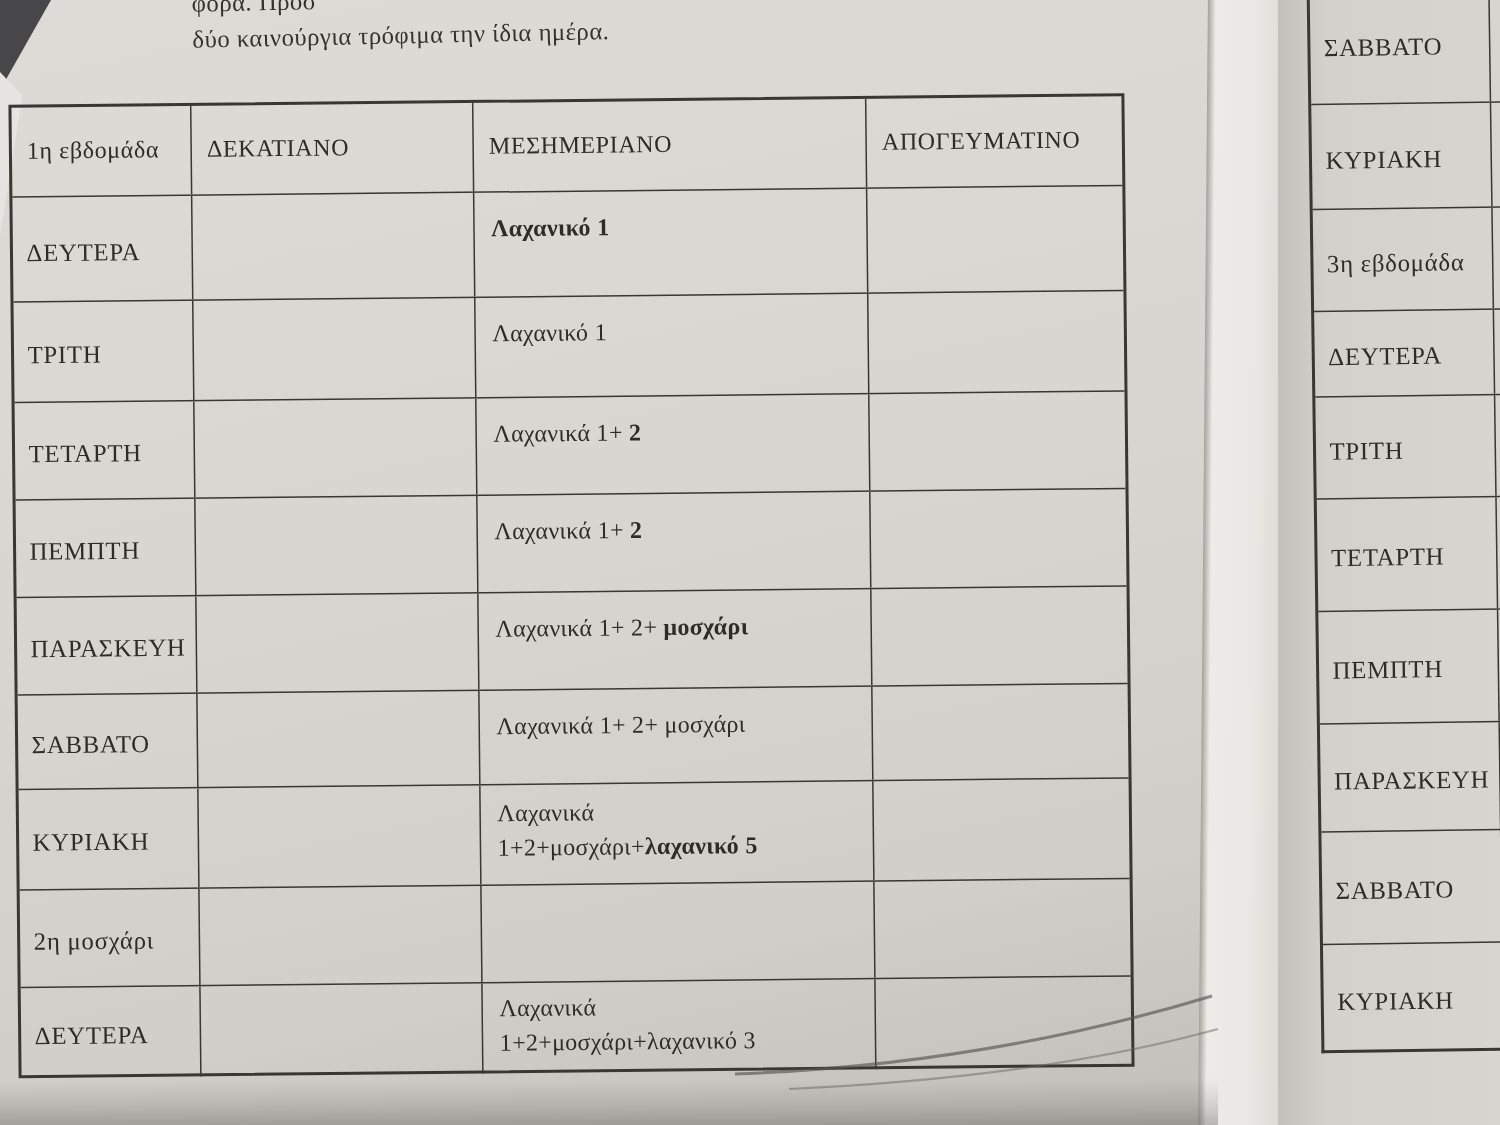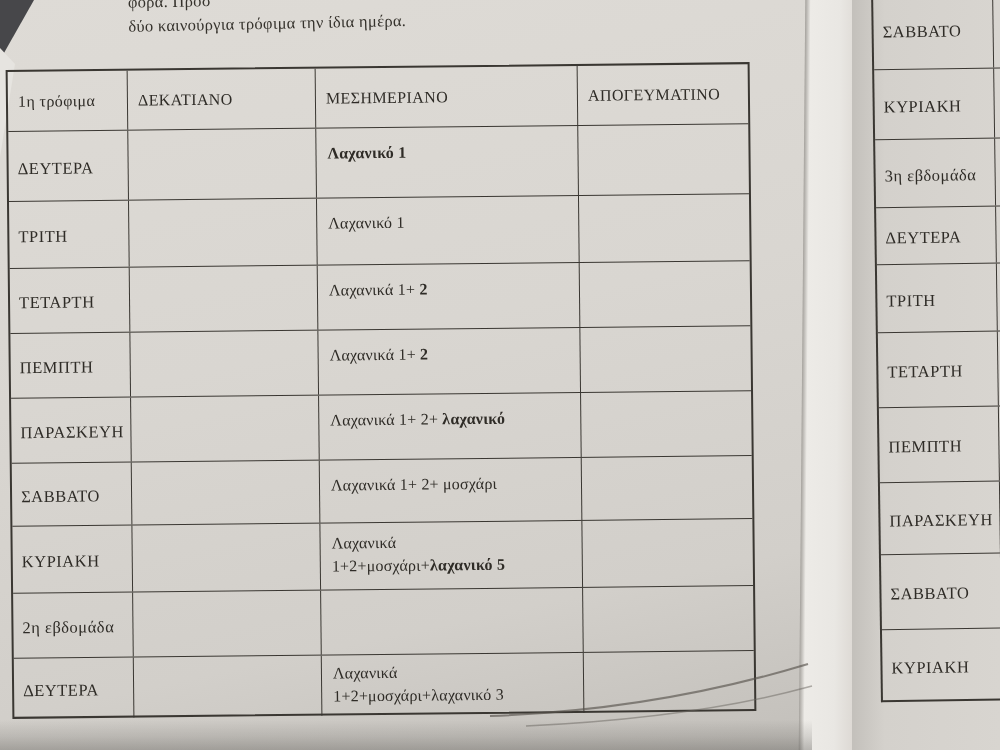--- a/index.html
+++ b/index.html
@@ -97,21 +97,21 @@
 
 <div class="intro">
   <div>φορά. Προσ</div>
   <div>δύο καινούργια τρόφιμα την ίδια ημέρα.</div>
 </div>
 
 <div class="ltable">
 
   <div class="lrow" style="height:60px">
     <div class="cell c1">
-        <span class="headtxt">1η τρόφιμα</span>
+        <span class="headtxt">1η εβδομάδα</span>
       </div>
     <div class="cell c2">
         <span class="headtxt">ΔΕΚΑΤΙΑΝΟ</span>
       </div>
     <div class="cell c3">
         <span class="headtxt">ΜΕΣΗΜΕΡΙΑΝΟ</span>
       </div>
     <div class="cell c4">
         <span class="headtxt">ΑΠΟΓΕΥΜΑΤΙΝΟ</span>
       </div>
@@ -160,21 +160,21 @@
       </div>
     <div class="cell c4"></div>
   </div>
 
   <div class="lrow" style="height:65px">
     <div class="cell c1">
         <span class="daytxt">ΠΑΡΑΣΚΕΥΗ</span>
       </div>
     <div class="cell c2"></div>
     <div class="cell c3">
-        <div class="lunchtxt"><span class="reg">Λαχανικά 1+ 2+ </span><span class="b">λαχανικό</span></div>
+        <div class="lunchtxt"><span class="reg">Λαχανικά 1+ 2+ </span><span class="b">μοσχάρι</span></div>
       </div>
     <div class="cell c4"></div>
   </div>
 
   <div class="lrow" style="height:63px">
     <div class="cell c1">
         <span class="daytxt">ΣΑΒΒΑΤΟ</span>
       </div>
     <div class="cell c2"></div>
     <div class="cell c3">
@@ -190,21 +190,21 @@
     <div class="cell c2"></div>
     <div class="cell c3">
         <div class="lunchtxt" style="top:8px"><span class="reg">Λαχανικά
 1+2+μοσχάρι+</span><span class="b">λαχανικό 5</span></div>
       </div>
     <div class="cell c4"></div>
   </div>
 
   <div class="lrow" style="height:65px">
     <div class="cell c1">
-        <span class="daytxt">2η εβδομάδα</span>
+        <span class="daytxt">2η μοσχάρι</span>
       </div>
     <div class="cell c2"></div>
     <div class="cell c3"></div>
     <div class="cell c4"></div>
   </div>
 
   <div class="lrow" style="height:60px">
     <div class="cell c1">
         <span class="daytxt">ΔΕΥΤΕΡΑ</span>
       </div>

